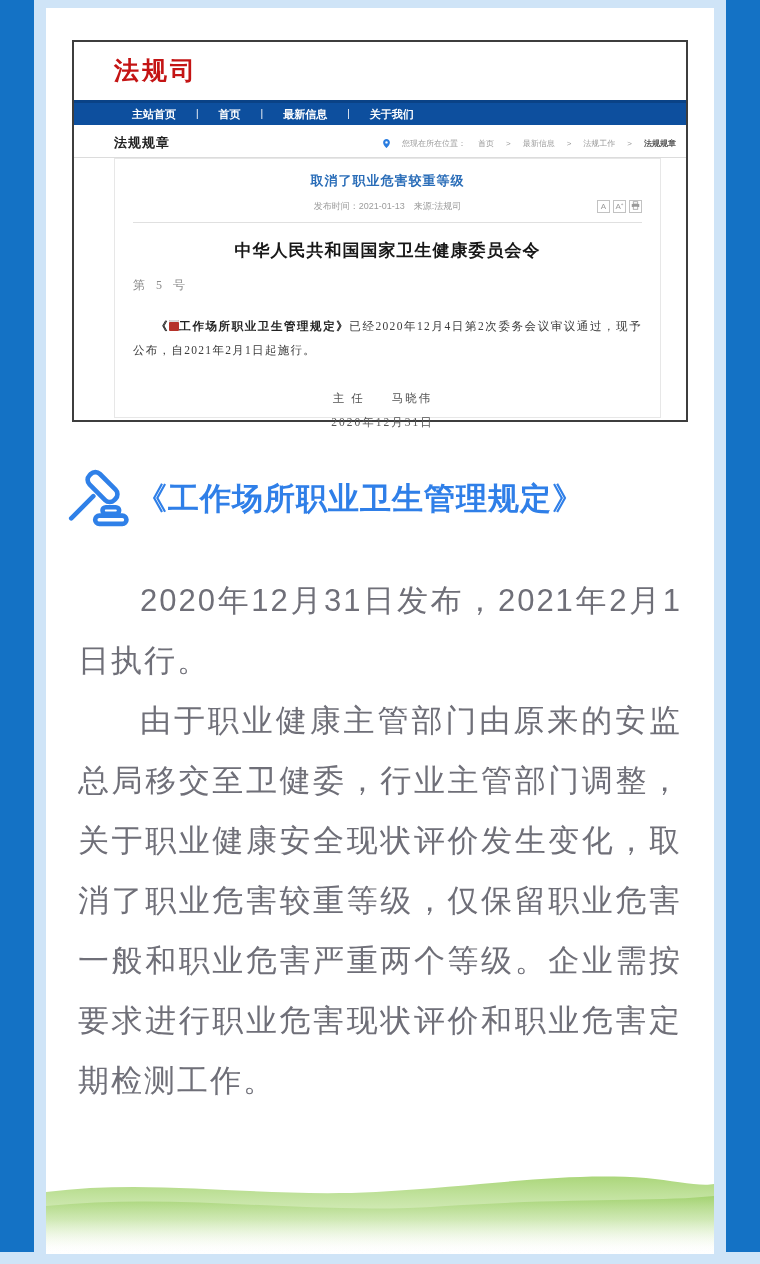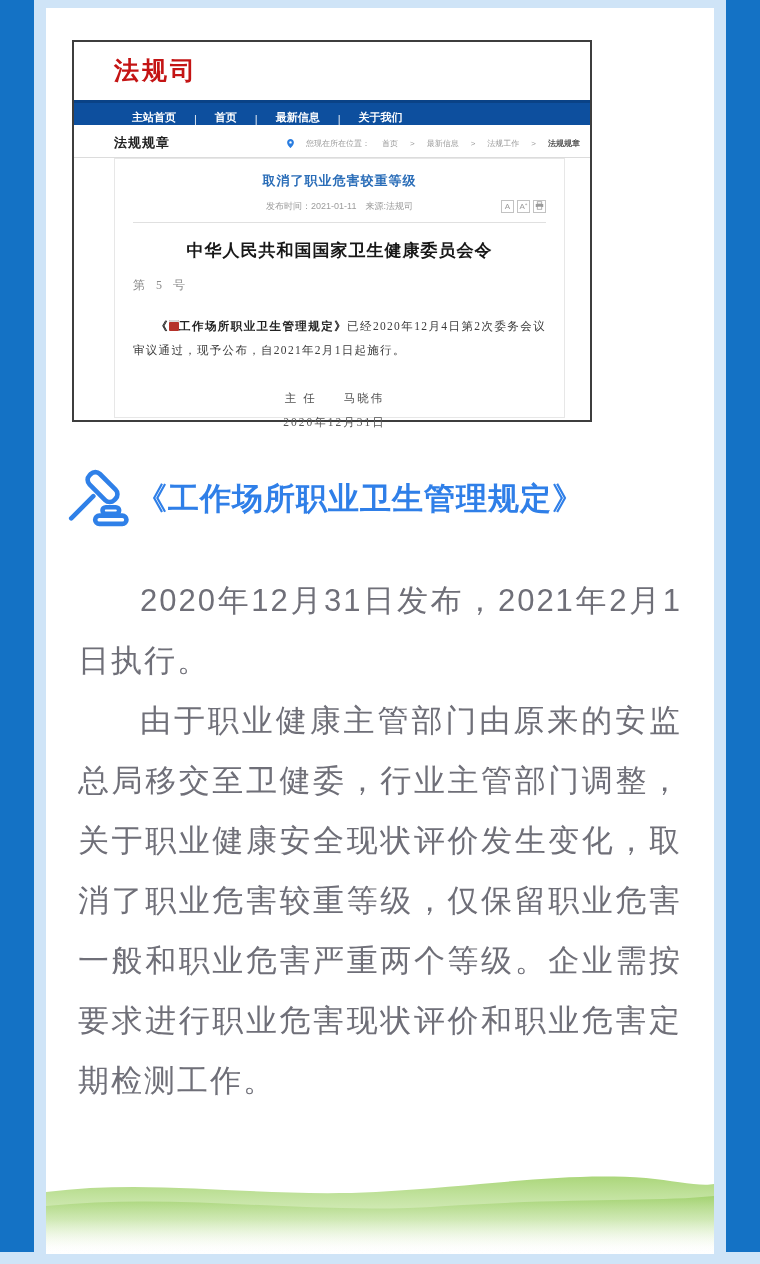--- a/index.html
+++ b/index.html
@@ -4,24 +4,24 @@
 <style>
   * { margin:0; padding:0; box-sizing:border-box; }
   body { font-family:"Liberation Sans", sans-serif; }
   .page { position:relative; width:760px; height:1264px; background:#cfe4f7; overflow:hidden; }
   .side-bar { position:absolute; top:0; width:34px; height:1252px; background:#1472c5; }
   .side-bar.left { left:0; }
   .side-bar.right { right:0; }
   .content { position:absolute; left:46px; top:8px; width:668px; height:1246px; background:#ffffff; }
 
   
-  .shot-card { position:absolute; left:26px; top:32px; width:520px; height:382px; border:2px solid #3d3d3d; background:#ffffff; }
+  .shot-card { position:absolute; left:26px; top:32px; width:616px; height:382px; border:2px solid #3d3d3d; background:#ffffff; }
   .shot-header { position:relative; height:58px; background:#ffffff; }
   .shot-logo { position:absolute; left:40px; top:12px; font-size:25px; font-weight:bold; color:#c41414; letter-spacing:3px; }
-  .shot-nav { display:flex; align-items:flex-end; height:25px; background:#0d4f9e; border-top:3px solid #0a4286; color:#ffffff; font-size:11px; font-weight:bold; padding-left:54px; }
+  .shot-nav { display:flex; align-items:center; height:25px; background:#0d4f9e; border-top:3px solid #0a4286; color:#ffffff; font-size:11px; font-weight:bold; padding-left:54px;font-family:Liberation Mono, monospace; }
   .shot-nav .nav-item { cursor:pointer; padding:0 4px; }
   .shot-nav .nav-sep { margin:0 14px; font-weight:normal; opacity:.9; }
   .shot-section { position:relative; margin:0 0 0 0; height:36px; }
   .section-title { position:absolute; left:40px; top:9px; font-size:13px; font-weight:bold; color:#222222; letter-spacing:1px; }
   .section-rule { position:absolute; left:0; right:0; top:32px; border-bottom:1px solid #dcdcdc; }
   .breadcrumb { position:absolute; right:10px; top:13px; font-size:8px; color:#9a9a9a; display:flex; align-items:center; gap:12px; white-space:nowrap; }
   .breadcrumb .crumb { cursor:pointer; }
   .breadcrumb .crumb.current { color:#555555; font-weight:bold; }
   .article-box { position:absolute; left:40px; right:25px; top:116px; bottom:2px; border:1px solid #e7e7e7; background:#ffffff; padding:0 18px; }
   .art-title { margin-top:13px; text-align:center; font-size:13px; font-weight:bold; color:#2a6db8; letter-spacing:1px; }
@@ -84,21 +84,21 @@
           <span>&gt;</span>
           <span class="crumb">法规工作</span>
           <span>&gt;</span>
           <span class="crumb current">法规规章</span>
         </div>
       </div>
 
       <div class="article-box">
         <div class="art-title">取消了职业危害较重等级</div>
         <div class="art-meta-row">
-          <div class="art-meta">发布时间：2021-01-11　来源:法规司</div>
+          <div class="art-meta">发布时间：2021-01-13　来源:法规司</div>
           <div class="meta-tools">
             <span class="tool-btn">A</span>
             <span class="tool-btn">A⁺</span>
             <span class="tool-btn"><svg width="9" height="9" viewBox="0 0 12 12">
                   <rect x="3" y="1" width="6" height="3" fill="none" stroke="#9a9a9a"></rect>
                   <rect x="1" y="4" width="10" height="4" fill="#9a9a9a"></rect>
                   <rect x="3" y="7" width="6" height="4" fill="#fff" stroke="#9a9a9a"></rect>
                 </svg></span>
           </div>
         </div>

